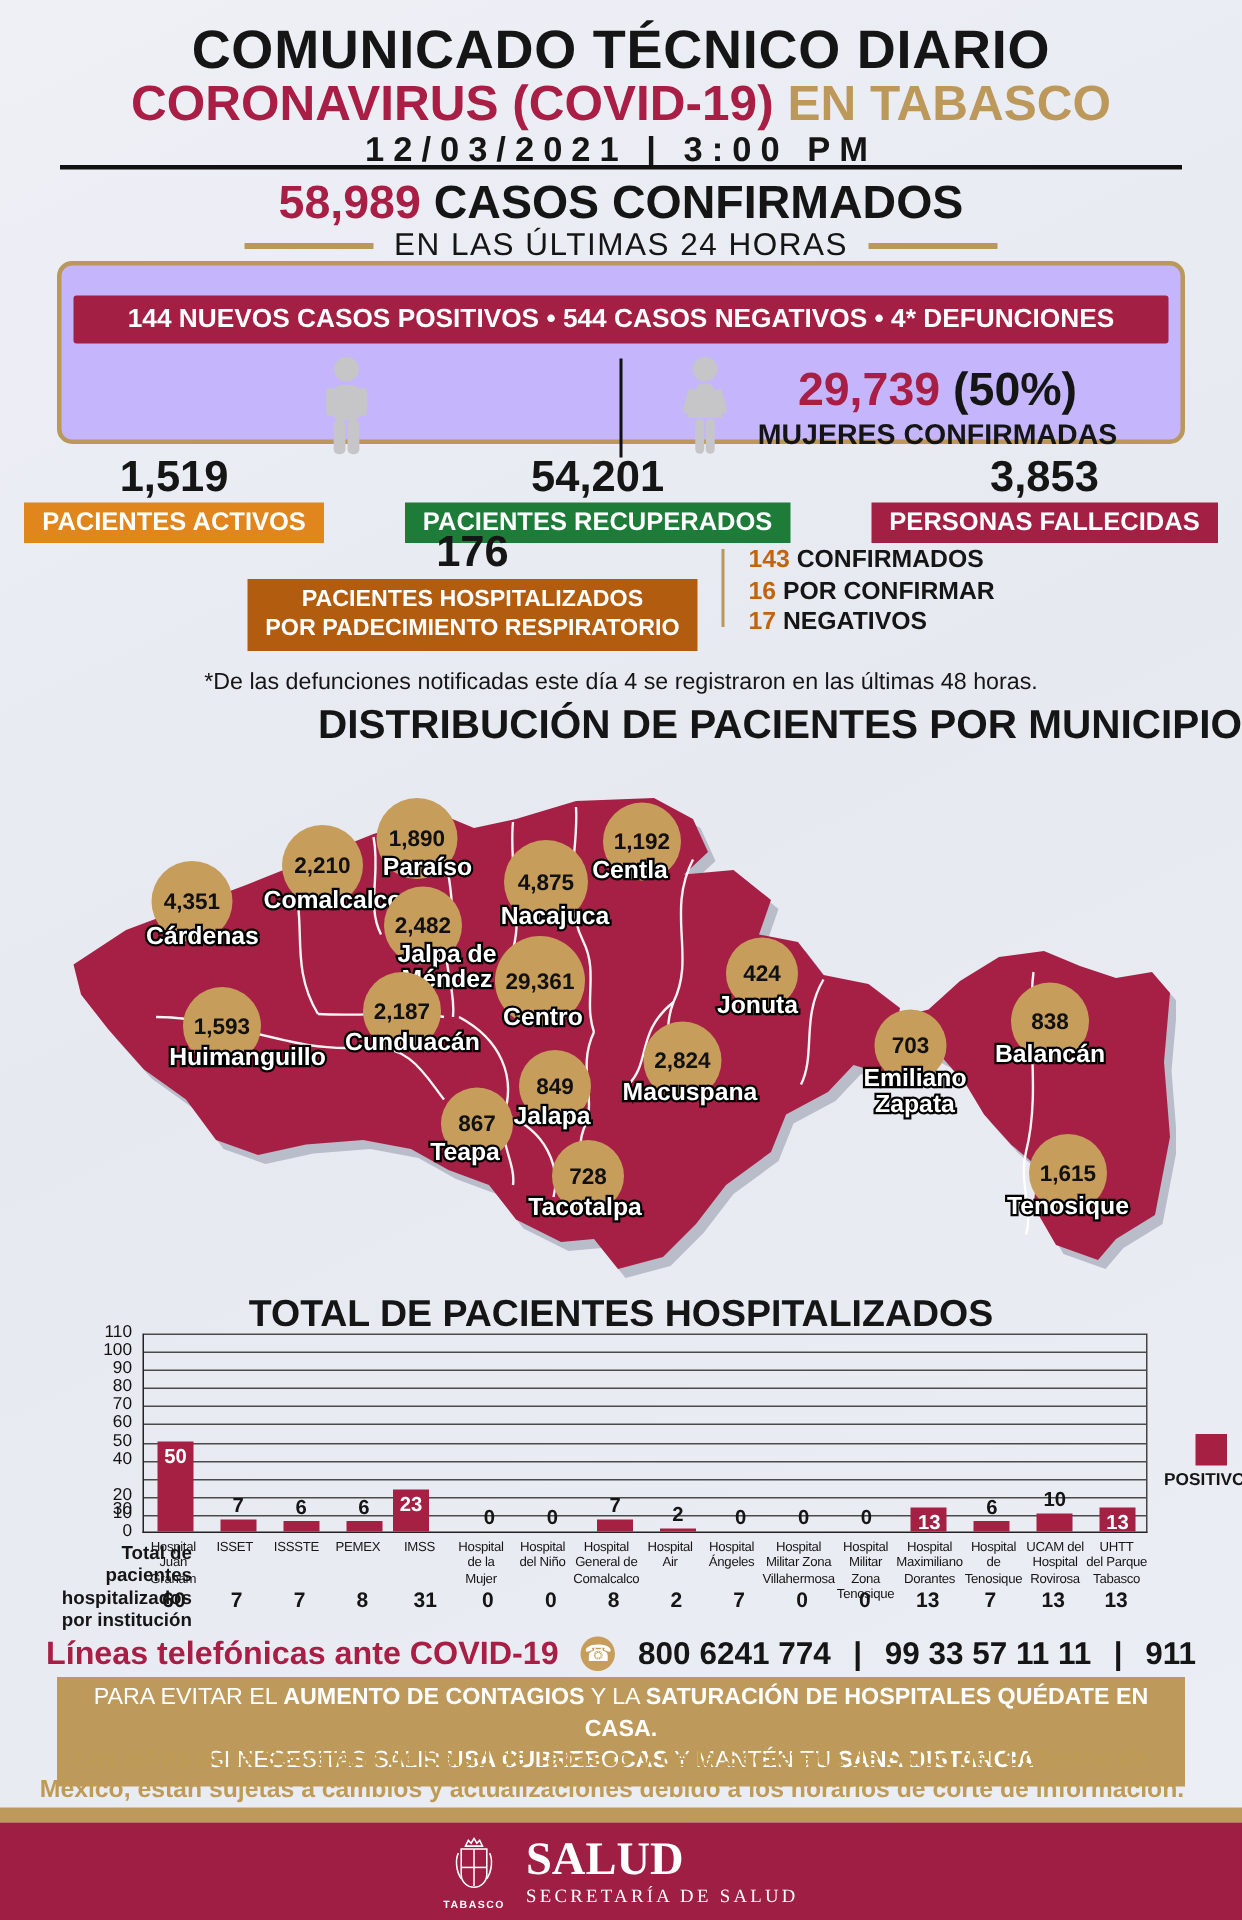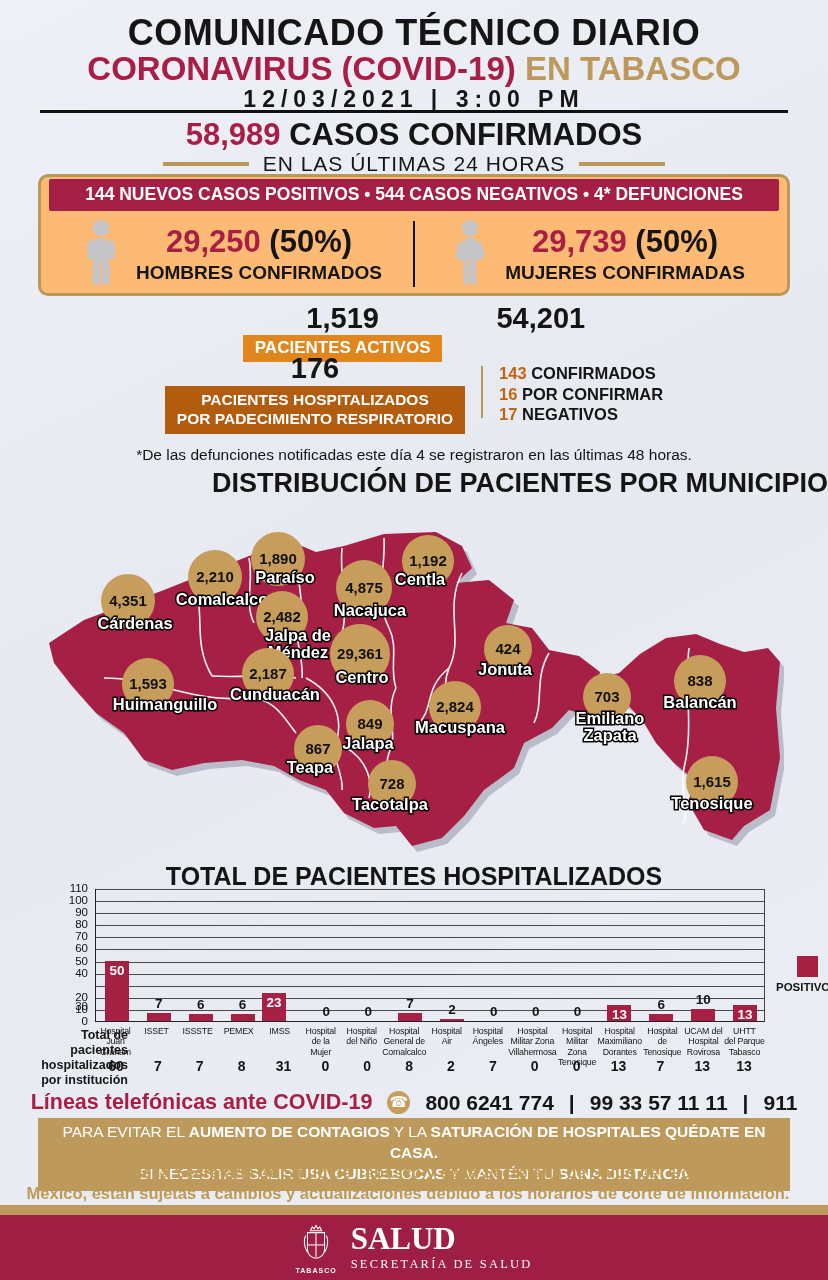--- a/index.html
+++ b/index.html
@@ -19,22 +19,22 @@
   .crimson-txt  { color:#a91e45; }
   .gold-txt     { color:#bc985a; }
   #date-line    { top:86px;  font-size:23px; font-weight:bold; letter-spacing:6px; }
   #top-rule     { top:110px; left:40px; right:40px; border-top:3px solid #111; }
   #confirmed-line { top:117px; font-size:31px; font-weight:bold; }
   #period-row   { top:152px; display:flex; justify-content:center; align-items:center; gap:14px;
                   font-size:21px; letter-spacing:1px; }
   .period-dash  { width:86px; height:4px; background:#b9985a; }
 
   
-  #main-box { top:174px; left:38px; width:752px; height:122px; background:#fdba74;
-              border:3px solid #b9985a; border-radius:10px; padding:2px 8px; }
+  #main-box { top:174px; left:38px; width:752px; height:122px; background:#c4b5fd;
+              border:3px solid #b9985a; border-radius:10px; padding:20px 8px; }
   #new-cases-banner { background:#a31f44; color:#fff; font-weight:bold; font-size:17.5px;
               text-align:center; padding:5px 2px 6px; border-radius:2px; }
   #gender-row { display:flex; align-items:center; justify-content:center; margin-top:6px; }
   .gender-cell { flex:1; display:flex; align-items:center; justify-content:center; gap:14px; }
   .gender-text { text-align:center; }
   .gender-num  { font-size:31px; font-weight:bold; }
   .gender-num .pct { color:#151515; }
   .gender-label{ font-size:19px; font-weight:bold; margin-top:2px; }
   #gender-divider { width:2px; height:66px; background:#111; }
   .person-icon svg { display:block; fill:#c6c6c9; }
@@ -141,24 +141,20 @@
       <span class="person-icon">
         <svg viewBox="0 0 24 40" width="42" height="74">
           <circle cx="12" cy="5.2" r="4.7"></circle>
           <rect x="6.6" y="11.2" width="10.8" height="13.6" rx="3.4"></rect>
           <rect x="4.2" y="12.4" width="3.1" height="10.6" rx="1.5"></rect>
           <rect x="16.7" y="12.4" width="3.1" height="10.6" rx="1.5"></rect>
           <rect x="7.1" y="24.4" width="4.5" height="13.2" rx="1.9"></rect>
           <rect x="12.4" y="24.4" width="4.5" height="13.2" rx="1.9"></rect>
         </svg>
       </span>
-      <span class="gender-text">
-        <span class="gender-num"><span class="crimson-txt">29,250</span><span class="pct"> (50%)</span></span>
-        <div class="gender-label">HOMBRES CONFIRMADOS</div>
-      </span>
     </div>
     <div id="gender-divider"></div>
     <div class="gender-cell">
       <span class="person-icon">
         <svg viewBox="0 0 24 40" width="42" height="74">
           <circle cx="12" cy="5.2" r="4.7"></circle>
           <path d="M12 10.6 c2.3 0 3.4 1.3 4 3.4 l2.8 9.8 h-13.6 l2.8 -9.8 c.6 -2.1 1.7 -3.4 4 -3.4 z"></path>
           <rect x="4.6" y="12.6" width="3" height="9.6" rx="1.5" transform="rotate(14 6 17)"></rect>
           <rect x="16.4" y="12.6" width="3" height="9.6" rx="1.5" transform="rotate(-14 18 17)"></rect>
           <rect x="8.3" y="24" width="3.4" height="13.4" rx="1.6"></rect>
@@ -173,20 +169,25 @@
   </div>
 </div>
 
 <div id="stats-row" class="abs">
   <div class="stat-block">
     <div class="stat-num">1,519</div>
     <div class="stat-banner bg-orange">PACIENTES ACTIVOS</div>
   </div>
   <div class="stat-block">
     <div class="stat-num">54,201</div>
+    <div class="stat-banner bg-green">PACIENTES RECUPERADOS</div>
+  </div>
+  <div class="stat-block">
+    <div class="stat-num">3,853</div>
+    <div class="stat-banner bg-crimson">PERSONAS FALLECIDAS</div>
   </div>
 </div>
 
 <div id="hosp-row" class="abs">
   <div id="hosp-left">
     <div id="hosp-num">176</div>
     <div id="hosp-banner" style="white-space:pre-line">PACIENTES HOSPITALIZADOS
 POR PADECIMIENTO RESPIRATORIO</div>
   </div>
   <div id="hosp-divider"></div>

